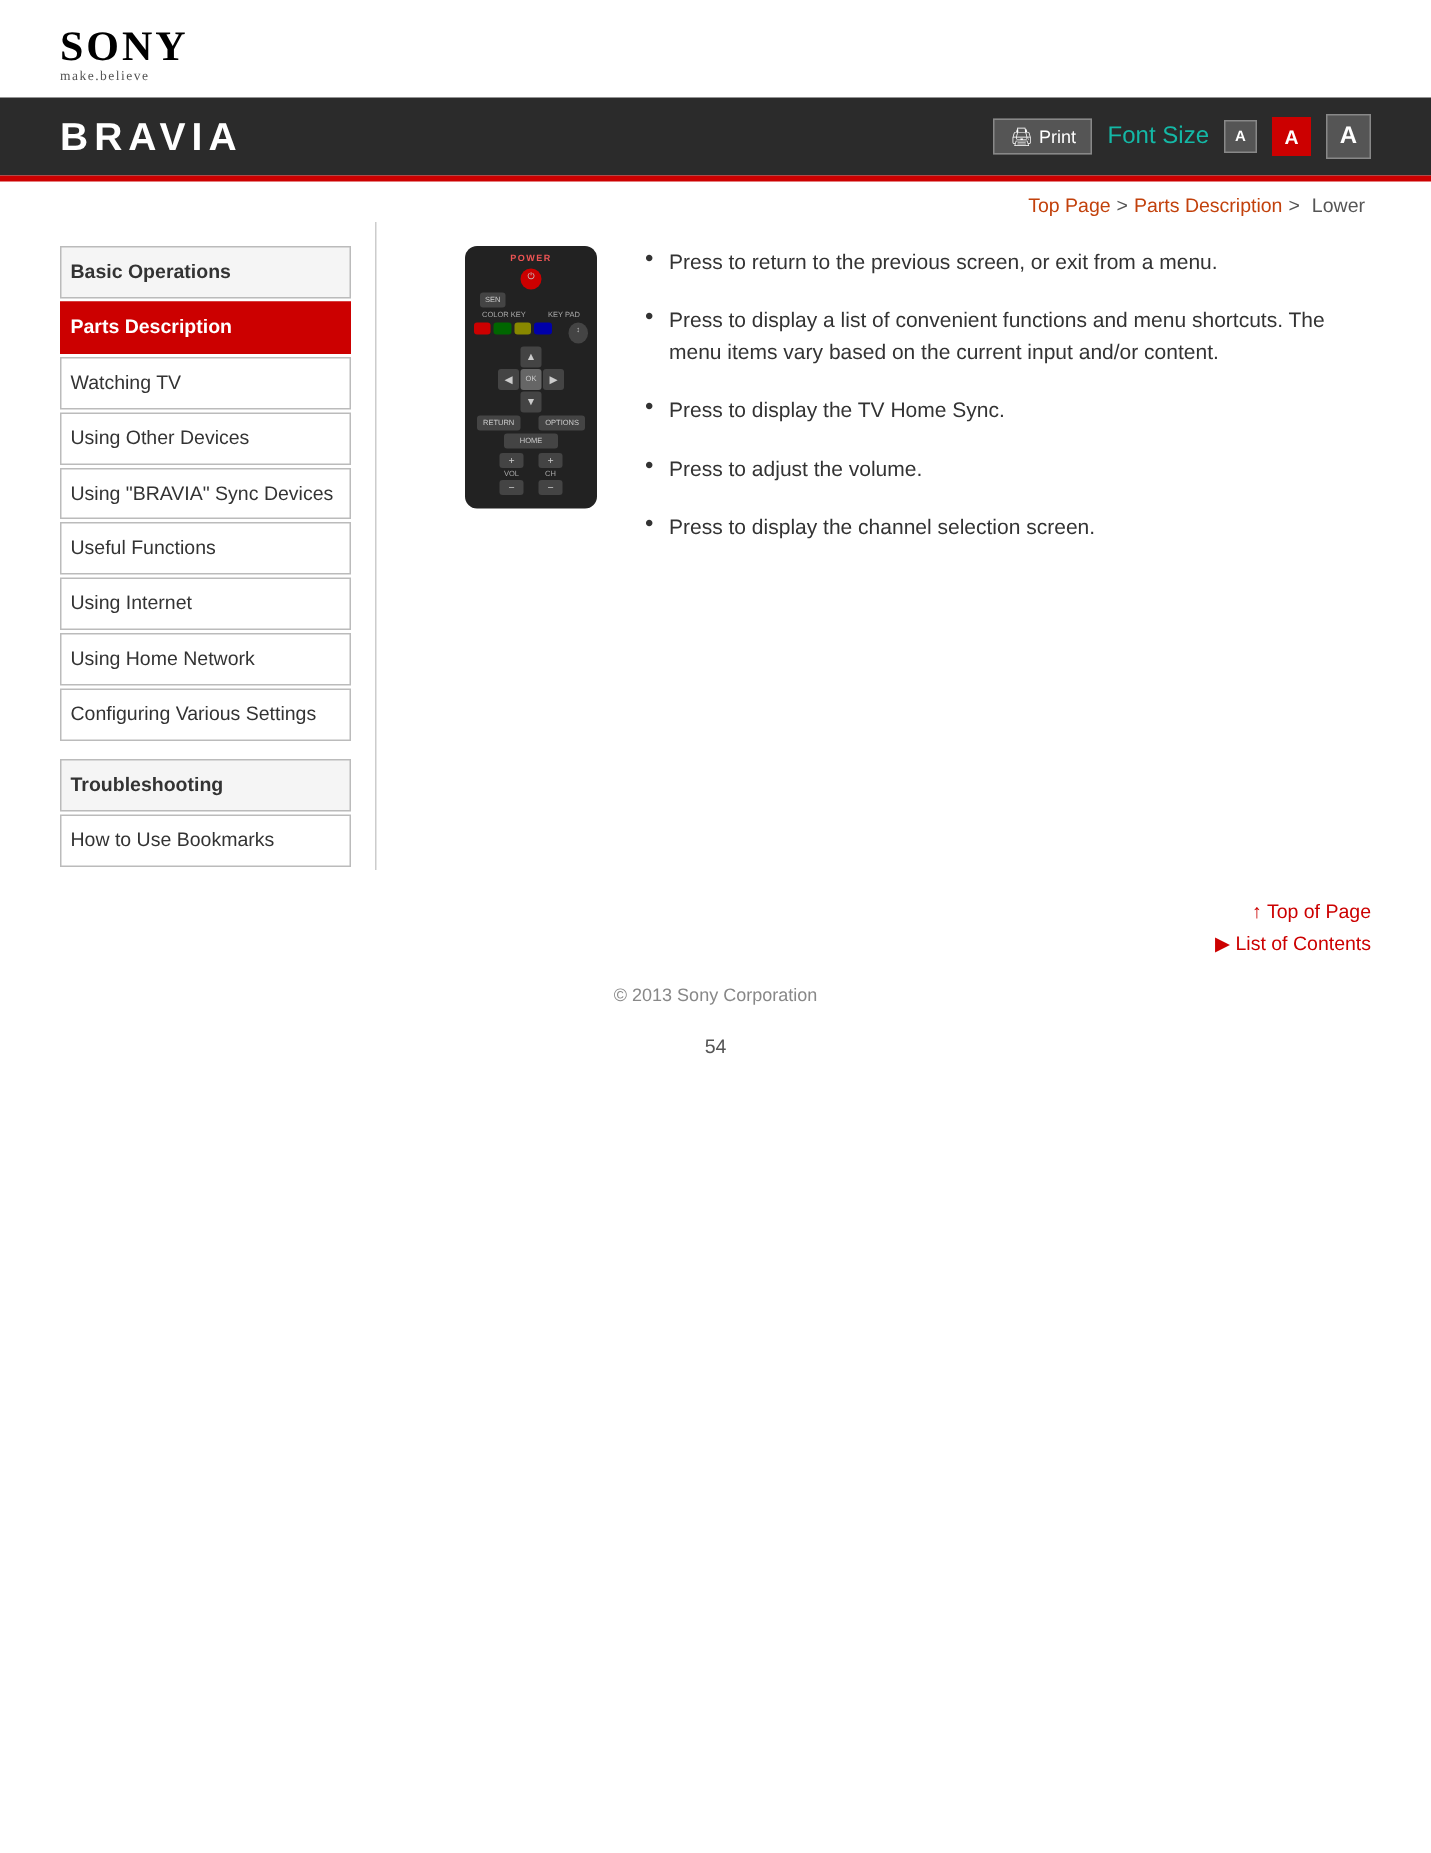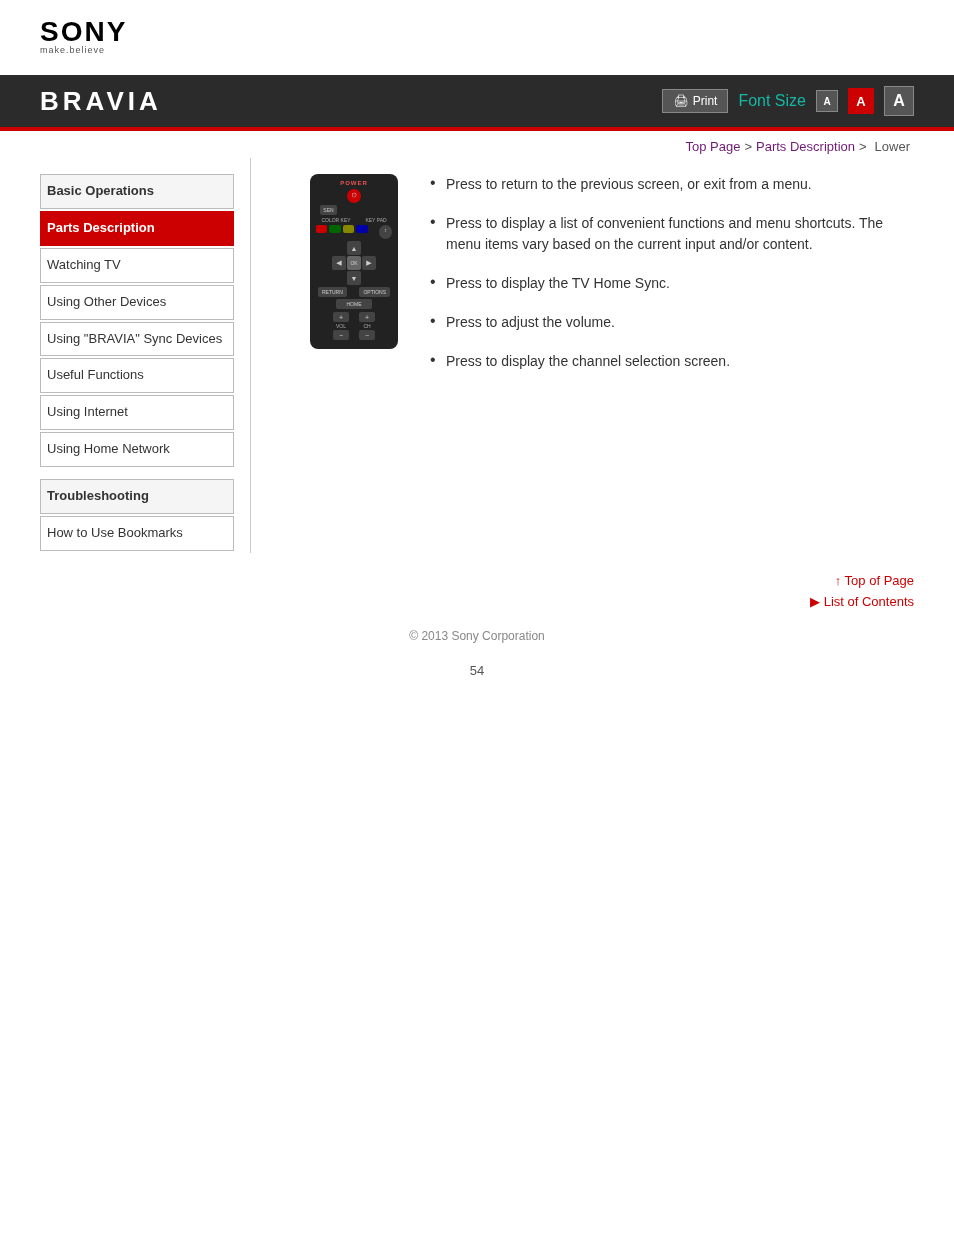--- a/index.html
+++ b/index.html
@@ -8,23 +8,24 @@
       font-size: 14px;
       background: #fff;
       color: #333;
       width: 954px;
       min-height: 1235px;
       position: relative;
     }
 
     
     .header-top {
-      padding: 18px 40px 20px 40px;
-      display: flex;
-      align-items: center;
+      padding: 18px 40px 10px 40px;
+      display: flex;
+      align-items: center;
+      font-family: Liberation Serif, serif;
     }
     .sony-logo {
       display: flex;
       flex-direction: column;
       line-height: 1;
     }
     .sony-logo .sony-text {
       font-size: 28px;
       font-weight: 900;
       letter-spacing: 2px;
@@ -206,21 +207,21 @@
       color: #555;
       padding: 10px 0 20px 0;
     }
 
     .breadcrumb-row {
       display: flex;
       justify-content: flex-end;
       padding: 8px 40px 4px 40px;
       font-size: 13px;
     }
-    .breadcrumb-row a { color: #701a75; text-decoration: none; text-align: center; }
+    .breadcrumb-row a { color: #c2410c; text-decoration: none; text-align: center; }
     .breadcrumb-row span { color: #555; margin: 0 4px; }
 
     .sidebar-item-label {
       line-height: 1.3;
     }
 
     
     .remote-wrap {
       background: #222;
       border-radius: 8px;
@@ -412,20 +413,23 @@
       <span class="sidebar-item-label">Using "BRAVIA" Sync Devices</span>
     </div>
     <div class="sidebar-section">
       <span class="sidebar-item-label">Useful Functions</span>
     </div>
     <div class="sidebar-section">
       <span class="sidebar-item-label">Using Internet</span>
     </div>
     <div class="sidebar-section">
       <span class="sidebar-item-label">Using Home Network</span>
+    </div>
+    <div class="sidebar-section">
+      <span class="sidebar-item-label">Configuring Various Settings</span>
     </div>
 
     <div class="sidebar-gap"></div>
 
     <div class="sidebar-section troubleshoot">
       <span class="sidebar-item-label">Troubleshooting</span>
     </div>
     <div class="sidebar-section">
       <span class="sidebar-item-label">How to Use Bookmarks</span>
     </div>

